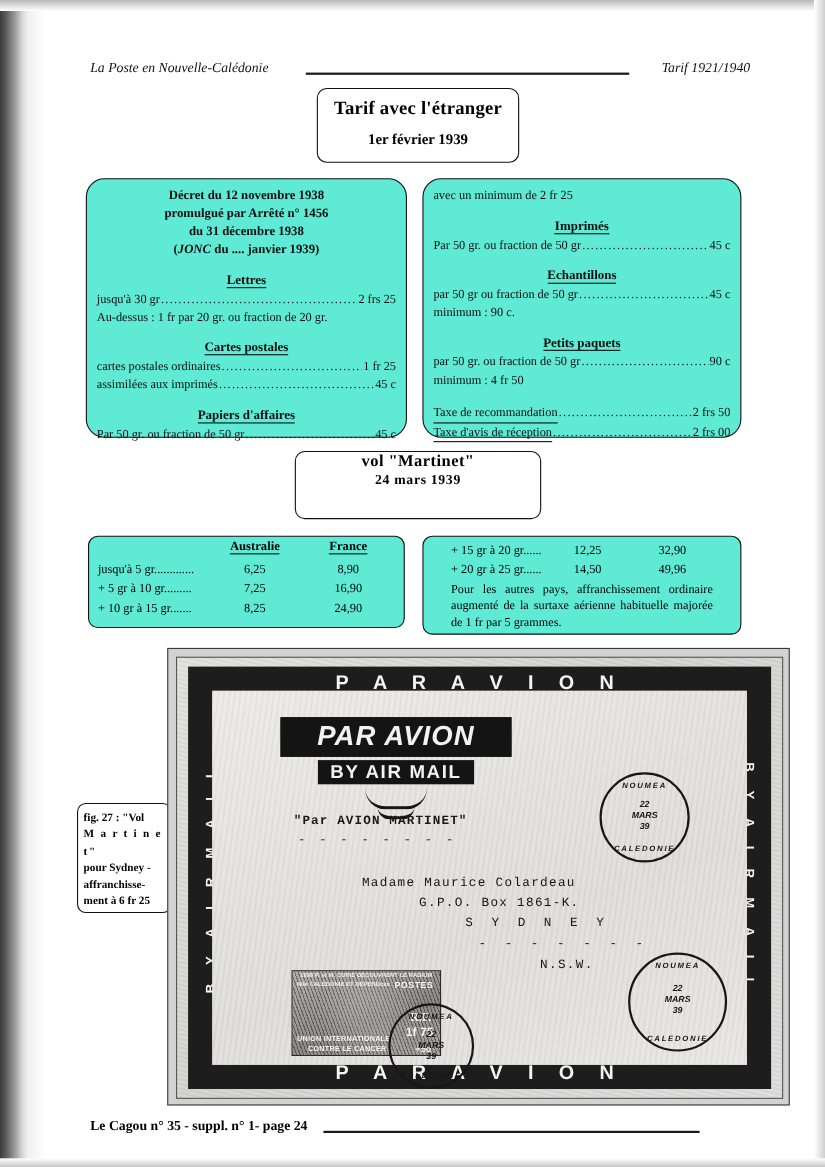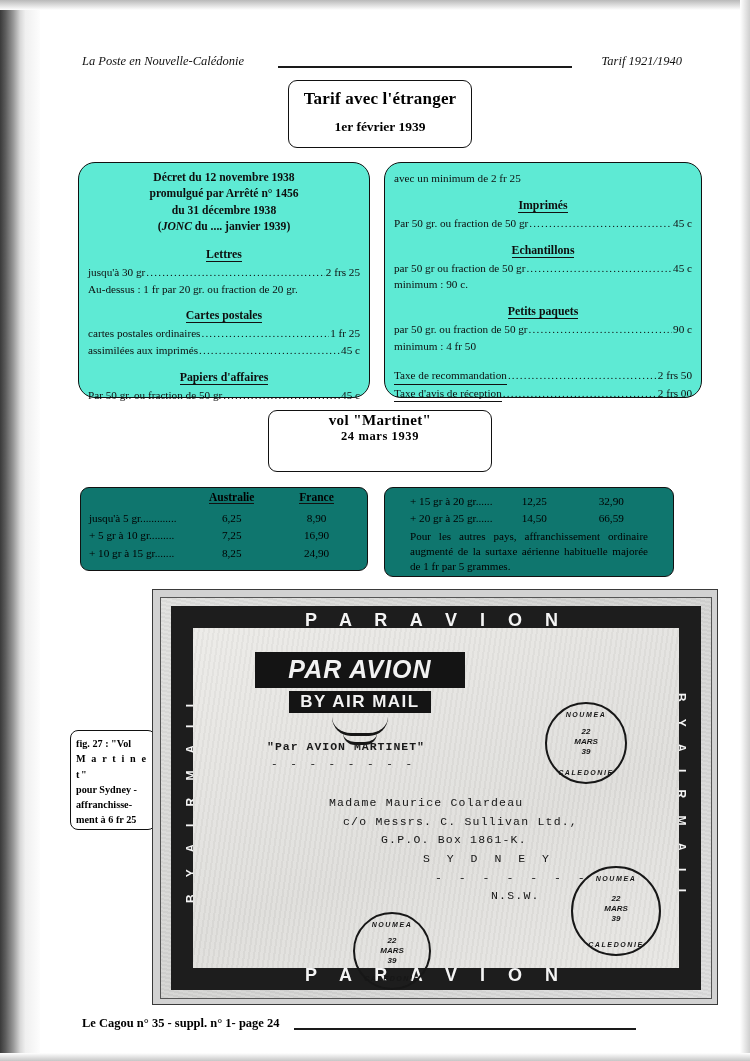--- a/index.html
+++ b/index.html
@@ -32,36 +32,36 @@
 
   .surtaxe-box{left:268px;top:410px;width:222px;height:60px;text-align:center;}
   .surtaxe-box .s1{margin-top:5px;font-weight:bold;font-size:15.5px;letter-spacing:.4px;}
   .surtaxe-box .s2{margin-top:1px;font-weight:bold;font-size:15px;letter-spacing:.4px;}
   .surtaxe-box .s3{margin-top:0px;font-weight:bold;font-size:12.5px;letter-spacing:.6px;}
 
   
   .panel{position:absolute;border:1.5px solid #111;border-radius:17px;background:#5eead4;
          font-size:11.2px;color:#0e0e0e;box-sizing:border-box;padding:7px 9px 6px 9px;}
   .panel-left{left:78px;top:162px;width:292px;height:236px;}
-  .panel-right{left:384px;top:162px;width:318px;height:236px;}
+  .panel-right{left:384px;top:162px;width:290px;height:236px;}
 
   .decret{text-align:center;font-weight:bold;font-size:11.6px;line-height:1.42;}
   .decret .it{font-style:italic;font-weight:bold;}
   .sect{text-align:center;font-weight:bold;font-size:11.8px;margin:11px 0 2px 0;}
   .sect span{border-bottom:1.4px solid #111;padding-bottom:0px;}
   .row{display:flex;align-items:baseline;white-space:nowrap;line-height:1.5;}
   .row .lbl{flex:0 0 auto;}
   .row .lbl.u{border-bottom:1.3px solid #111;}
   .row .dots{flex:1 1 auto;overflow:hidden;white-space:nowrap;
     letter-spacing:1.2px;font-size:11px;margin:0 1px;color:#111;}
   .row .val{flex:0 0 auto;}
   .plain{line-height:1.5;white-space:nowrap;}
 
   
-  .tbl{position:absolute;border:1.5px solid #111;border-radius:9px;background:#0f766e;
+  .tbl{position:absolute;border:1.5px solid #111;border-radius:9px;background:#5eead4;
        box-sizing:border-box;font-size:11.2px;}
   .tbl-left{left:80px;top:487px;width:288px;height:84px;padding:3px 8px;}
   .tbl-right{left:384px;top:487px;width:290px;height:90px;padding:5px 25px;}
   .thead{display:flex;margin-bottom:7px;}
   .thead .c0{width:104px;}
   .thead .c1,.thead .c2{width:88px;text-align:center;font-weight:bold;font-size:11.5px;}
   .thead .c1 span,.thead .c2 span{border-bottom:1.4px solid #111;}
   .trow{display:flex;line-height:1.55;white-space:nowrap;}
   .trow .c0{width:104px;}
   .trow .c1,.trow .c2{width:88px;text-align:center;}
@@ -306,21 +306,21 @@
 
   <div class="tbl tbl-right">
     <div class="trow r2">
       <div class="c0">+ 15 gr à 20 gr......</div>
       <div class="c1">12,25</div>
       <div class="c2">32,90</div>
     </div>
     <div class="trow r2">
       <div class="c0">+ 20 gr à 25 gr......</div>
       <div class="c1">14,50</div>
-      <div class="c2">66,59</div>
+      <div class="c2">49,96</div>
     </div>
     <div class="note">Pour les autres pays, affranchissement ordinaire augmenté de la surtaxe aérienne habituelle majorée de 1 fr par 5 grammes.</div>
   </div>
 
   <div class="figcap">
     <div>fig. 27 : "Vol</div>
     <div class="sp">M a r t i n e t"</div>
     <div>pour Sydney -</div>
     <div>affranchisse-</div>
     <div>ment à 6 fr 25</div>
@@ -341,28 +341,37 @@
           <div class="e2">BY AIR MAIL</div>
           <div class="swoosh"></div>
           <div class="swoosh2"></div>
         </div>
 
         <div class="typed martinet">"Par AVION MARTINET"</div>
         <div class="typed dashes">- - - - - - - -</div>
 
         <div class="addr">
           <div>Madame Maurice Colardeau</div>
-          <div class="ind1">c/o Messrs. C. Sullivan Ltd.,</div>
           <div class="ind2">G.P.O. Box 1861-K.</div>
           <div class="ind3">S Y D N E Y</div>
           <div class="ind4">- - - - - - -</div>
           <div class="ind5">N.S.W.</div>
         </div>
 
 
+        <div class="stamp stamp-cur">
+          <div class="top">1898  P. et M. CURIE DÉCOUVRENT LE RADIUM</div>
+          <div class="r2l">Nlle CALÉDONIE ET DÉPENDces</div>
+          <div class="r2r">POSTES</div>
+          <div class="rf">R.F.</div>
+          <div class="v1">1f 75</div>
+          <div class="v2">+50</div>
+          <div class="b1">UNION INTERNATIONALE</div>
+          <div class="b2">CONTRE LE CANCER</div>
+        </div>
 
         <div class="cancel cancel-1">
           <div class="arc-t">NOUMEA</div>
           <div class="d">
             <div>22</div>
             <div>MARS</div>
             <div>39</div>
           </div>
           <div class="arc-b">CALEDONIE</div>
         </div>

